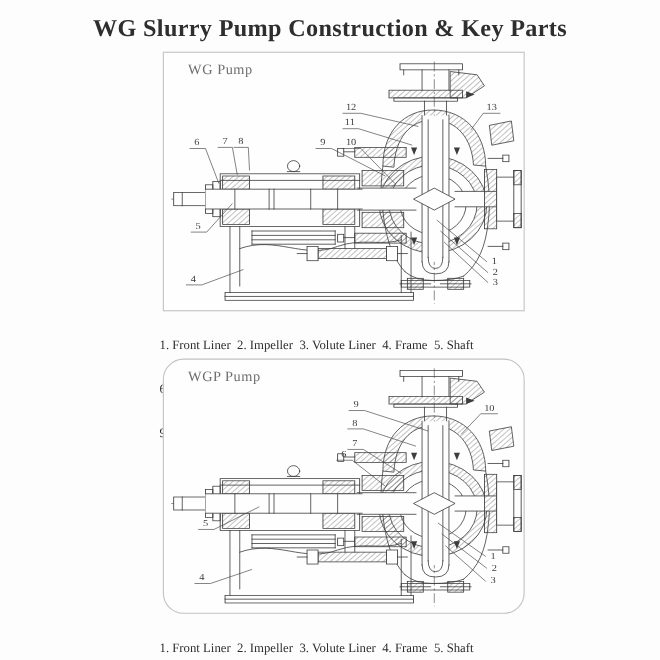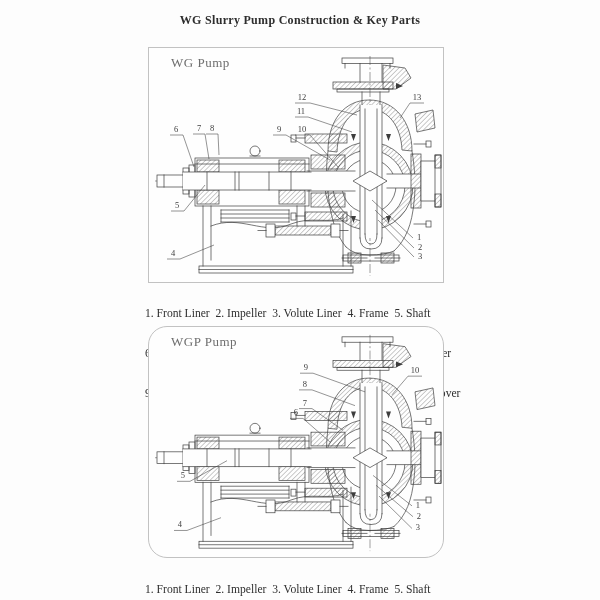--- a/index.html
+++ b/index.html
@@ -4,26 +4,26 @@
 <style>
   html,body{margin:0;padding:0;background:#fff;}
   .page{
     position:relative;width:600px;height:600px;margin:0 auto;
     background:var(--page-bg,#fdfdfd);overflow:hidden;
     font-family:"Liberation Serif","DejaVu Serif",serif;
     color:var(--text,#2e2e2e);
   }
   .title{
     position:absolute;top:13px;left:0;width:100%;margin:0;
-    text-align:center;font-size:12px;font-weight:bold;
+    text-align:center;font-size:22px;font-weight:bold;
     letter-spacing:.3px;color:var(--text,#2e2e2e);
   }
   .box{
     position:absolute;left:148px;width:294px;
-    border:1px solid var(--border,#c2c2c2);background:#fefefe;
+    border:1px solid var(--border,#c2c2c2);background:#fefefe;padding-left:33px;
   }
   .box-0{top:47px;height:234px;}
   .box-1{top:326px;height:230px;border-radius:19px;}
   .dlabel{
     position:absolute;left:22px;top:7px;
     font-size:13px;color:var(--label,#6e6e6e);letter-spacing:.5px;
     z-index:2;
   }
   .pump-svg{position:absolute;left:0;top:0;width:100%;height:100%;}
   .caption{

